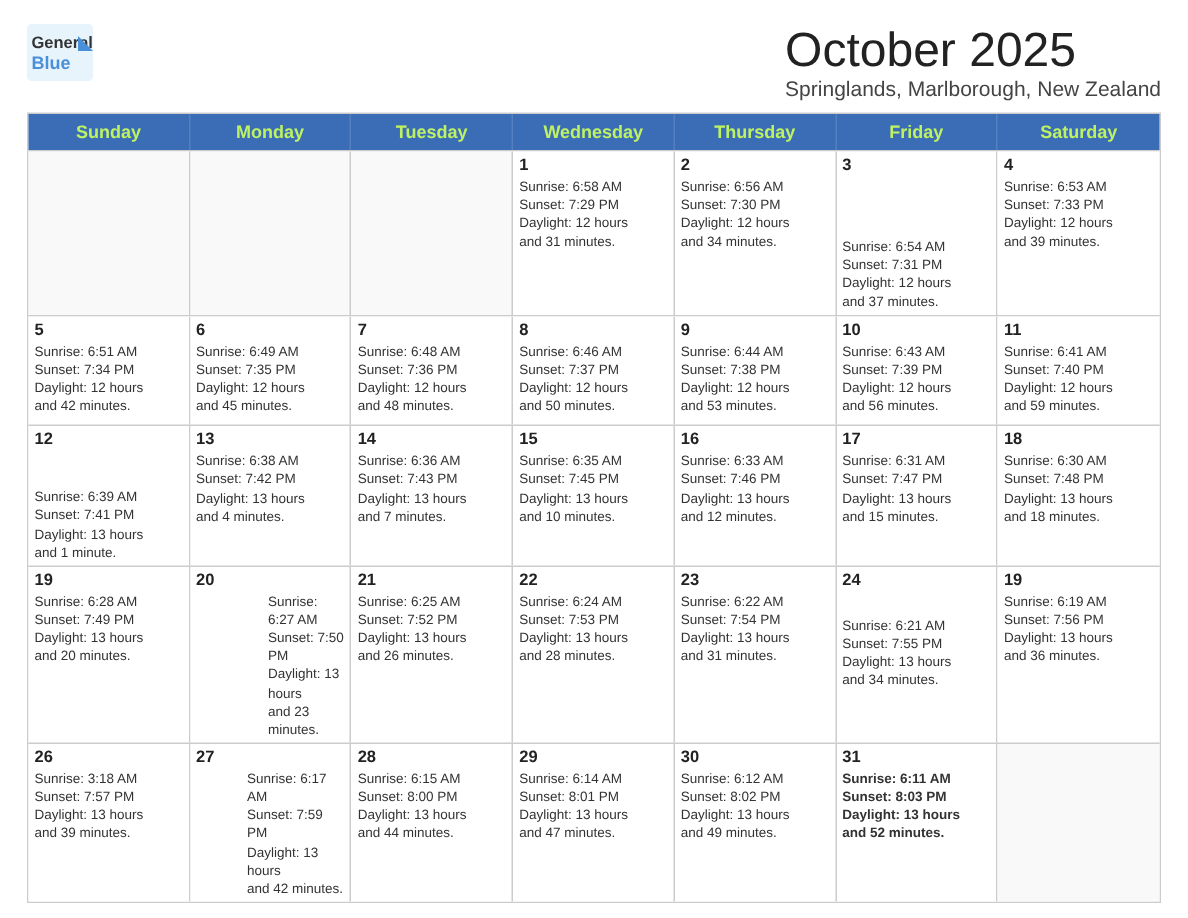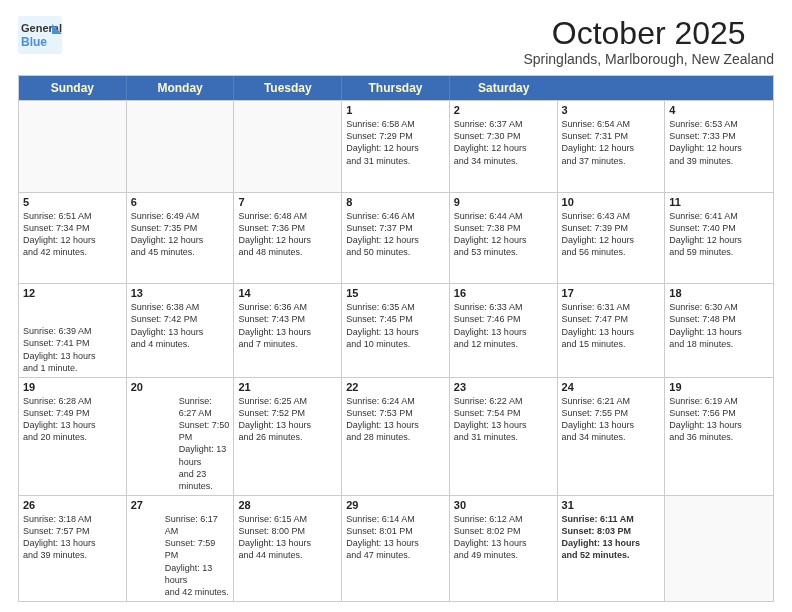--- a/index.html
+++ b/index.html
@@ -22,21 +22,21 @@
       justify-content: space-between;
       align-items: flex-start;
       margin-bottom: 8px;
     }
     .logo {
       display: flex;
       align-items: center;
       gap: 4px;
     }
     .title-block {
-      text-align: center;
+      text-align: left;
     }
     .month-title {
       font-size: 32px;
       font-weight: normal;
       color: #222;
       line-height: 1.1;
     }
     .subtitle {
       font-size: 14px;
       color: #444;
@@ -46,21 +46,21 @@
       display: flex;
       flex-direction: column;
       border: 1px solid #ccc;
     }
     .cal-header-row {
       display: grid;
       grid-template-columns: repeat(7, 1fr);
       background: #3a6db5;
     }
     .cal-header-cell {
-      color: #fef9c3;
+      color: #bef264;
       font-size: 12px;
       font-weight: bold;
       padding: 5px 4px;
       text-align: center;
       border-right: 1px solid #5580c0;
     }
     .cal-header-cell:last-child { border-right: none; }
     .cal-body {
       flex: 1;
       display: flex;
@@ -113,45 +113,47 @@
       <div class="month-title">October 2025</div>
       <div class="subtitle">Springlands, Marlborough, New Zealand</div>
     </div>
   </div>
 
   <div class="calendar">
     <div class="cal-header-row">
     <div class="cal-header-cell">Sunday</div>
         <div class="cal-header-cell">Monday</div>
         <div class="cal-header-cell">Tuesday</div>
+        <div class="cal-header-cell">Wednesday</div>
         <div class="cal-header-cell">Thursday</div>
+        <div class="cal-header-cell">Friday</div>
         <div class="cal-header-cell">Saturday</div>
       </div>
     <div class="cal-body">
     <div class="cal-row">
           <div class="cal-cell empty"></div>
           <div class="cal-cell empty"></div>
           <div class="cal-cell empty"></div>
           <div class="cal-cell">
             <div class="day-num">1</div>
             <div class="cell-text" style="white-space: pre-line;">Sunrise: 6:58 AM
 Sunset: 7:29 PM
 Daylight: 12 hours
 and 31 minutes.</div>
           </div>
           <div class="cal-cell">
             <div class="day-num">2</div>
-            <div class="cell-text" style="white-space: pre-line;">Sunrise: 6:37 AM
+            <div class="cell-text" style="white-space: pre-line;">Sunrise: 6:56 AM
 Sunset: 7:30 PM
 Daylight: 12 hours
 and 34 minutes.</div>
           </div>
           <div class="cal-cell">
             <div class="day-num">3</div>
-            <div class="cell-text" style="white-space: pre-line;">Sunrise: 6:54 AM
+            <div class="cell-text" style="white-space: pre-line; margin-top: 40px;">Sunrise: 6:54 AM
 Sunset: 7:31 PM
 Daylight: 12 hours
 and 37 minutes.</div>
           </div>
           <div class="cal-cell">
             <div class="day-num">4</div>
             <div class="cell-text" style="white-space: pre-line;">Sunrise: 6:53 AM
 Sunset: 7:33 PM
 Daylight: 12 hours
 and 39 minutes.</div>
@@ -290,21 +292,21 @@
           </div>
           <div class="cal-cell">
             <div class="day-num">23</div>
             <div class="cell-text" style="white-space: pre-line;">Sunrise: 6:22 AM
 Sunset: 7:54 PM
 Daylight: 13 hours
 and 31 minutes.</div>
           </div>
           <div class="cal-cell">
             <div class="day-num">24</div>
-            <div class="cell-text" style="white-space: pre-line;">Sunrise: 6:21 AM
+            <div class="cell-text" style="white-space: pre-line; margin-top: 16px;">Sunrise: 6:21 AM
 Sunset: 7:55 PM
 Daylight: 13 hours
 and 34 minutes.</div>
           </div>
           <div class="cal-cell">
             <div class="day-num">19</div>
             <div class="cell-text" style="white-space: pre-line;">Sunrise: 6:19 AM
 Sunset: 7:56 PM
 Daylight: 13 hours
 and 36 minutes.</div>

